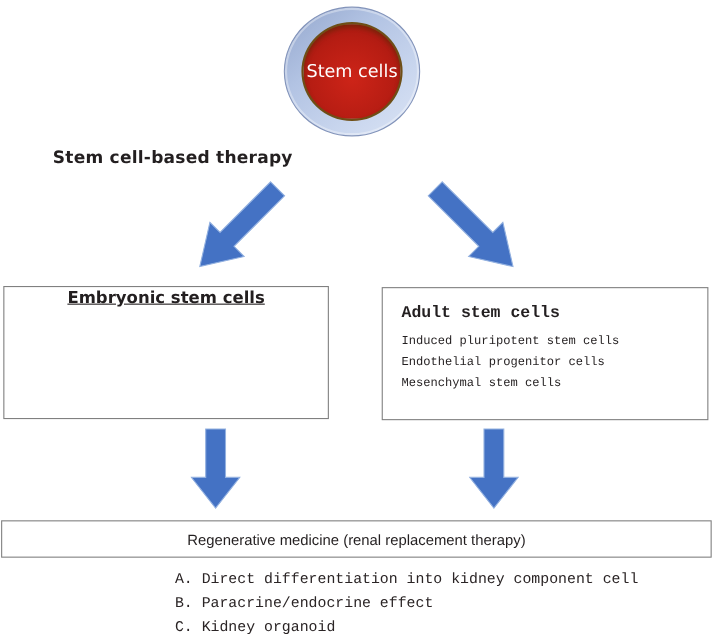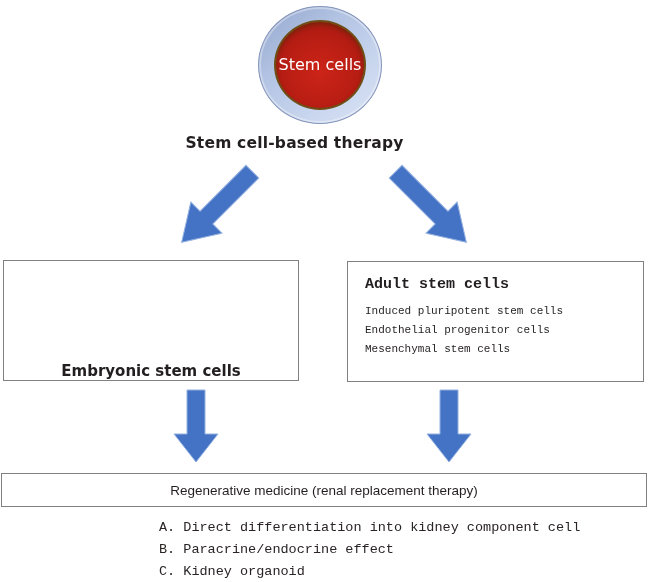--- a/index.html
+++ b/index.html
@@ -28,41 +28,42 @@
     box-shadow:inset 0 3px 4px rgba(70,45,0,0.45);
     display:flex;align-items:center;justify-content:center;
   }
   .red-circle span{
     color:#ffffff;font-size:16px;line-height:1;white-space:nowrap;text-align:center;
   }
 
   
   .heading{
     position:absolute;left:0;top:134px;width:589px;
-    text-align:center;font-weight:bold;font-size:15.5px;
+    text-align:left;font-weight:bold;font-size:15.5px;
     letter-spacing:0.2px;
+    padding-left:48px;
   }
 
   
   .arrow{position:absolute;}
   .arrow svg{display:block;}
   .arrow-diag-left{left:194px;top:156px;width:46px;height:102px;transform:rotate(45deg);}
   .arrow-diag-right{left:408px;top:156px;width:46px;height:102px;transform:rotate(-45deg);}
   .arrow-down-left{left:173px;top:389px;width:46px;height:74px;}
   .arrow-down-right{left:426px;top:389px;width:46px;height:74px;}
 
   
   .box{
     position:absolute;background:#ffffff;
     border:1px solid #808080;
     box-sizing:border-box;
   }
   .left-box{
     left:3px;top:260px;width:296px;height:121px;
-    display:flex;align-items:flex-end;justify-content:center;
+    display:flex;align-items:flex-start;justify-content:center;text-decoration:underline;
   }
   .left-box .box-title{font-weight:bold;font-size:15px;}
   .right-box{
     left:347px;top:261px;width:297px;height:121px;
     padding:14px 8px 0 17px;
     font-family:Liberation Mono, monospace;
   }
   .right-box .box-title{font-weight:bold;font-size:15px;margin:0 0 9px 0;}
   .right-box .box-item{font-size:11px;line-height:19px;margin:0;}
 

